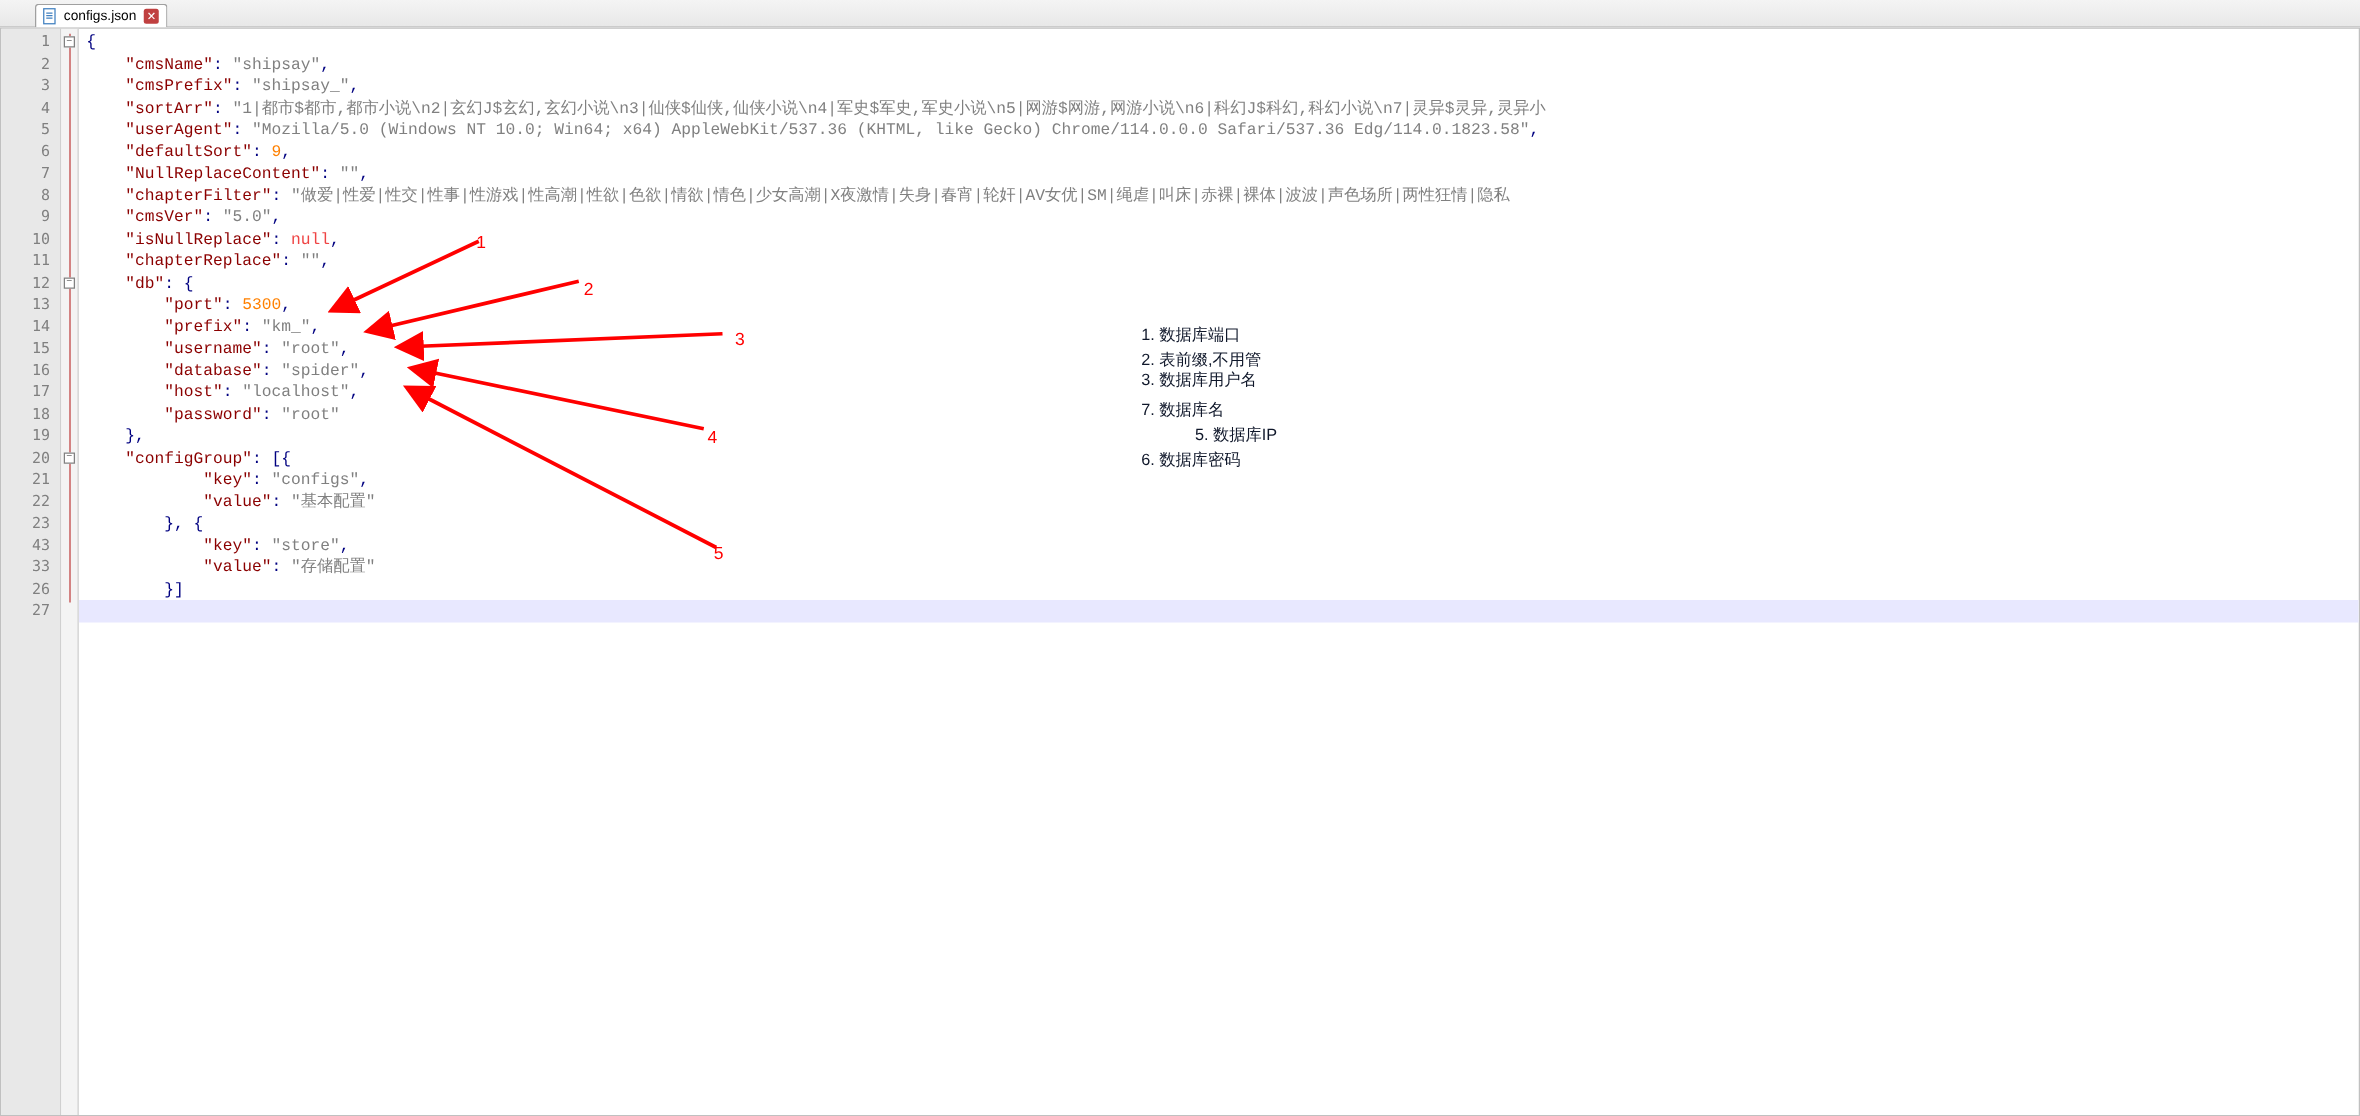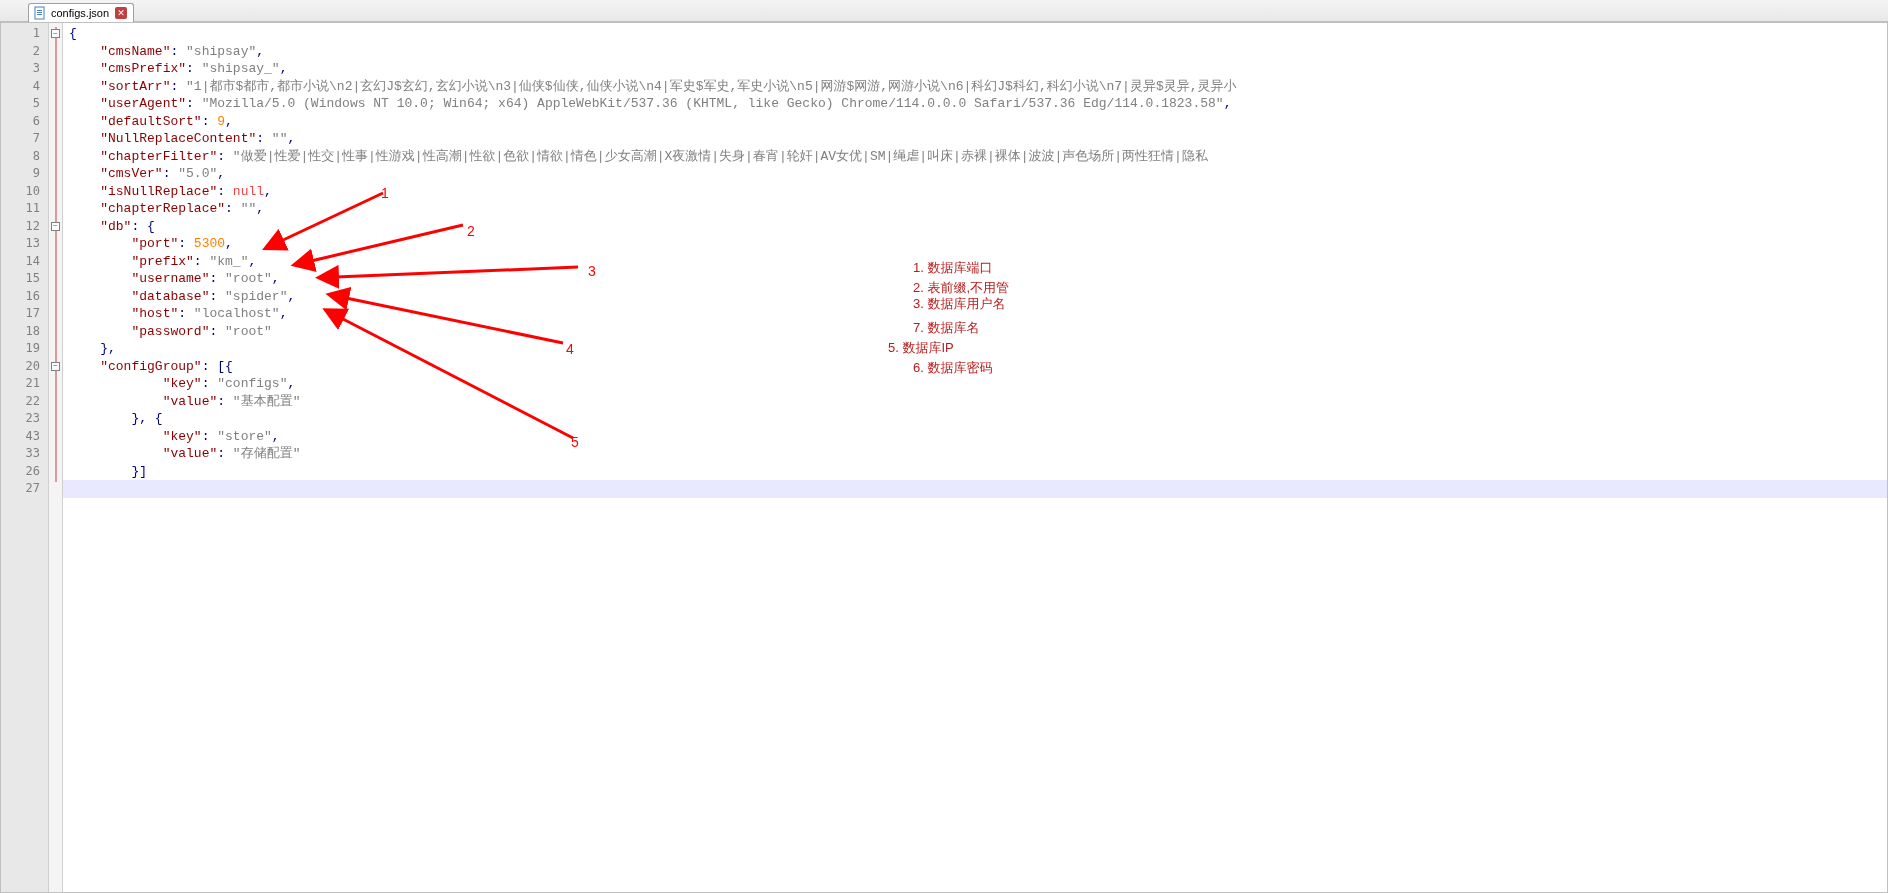--- a/index.html
+++ b/index.html
@@ -155,21 +155,21 @@
       z-index: 5;
     }
     .anno-num {
       position: absolute;
       color: #ff0000;
       font-size: 14px;
       font-family: Arial, sans-serif;
     }
     .anno-legend {
       position: absolute;
-      color: #b91c1c;
+      color: #0f172a;
       font-size: 13px;
       font-family: "Microsoft YaHei", Arial, sans-serif;
       line-height: 18px;
     }
     .arrow {
       position: absolute;
     }
     .arrow svg {
       overflow: visible;
     }
@@ -331,17 +331,17 @@
       <div class="anno-num" style="left:318px;top:162px;">1</div>
       <div class="anno-num" style="left:404px;top:200px;">2</div>
       <div class="anno-num" style="left:525px;top:240px;">3</div>
       <div class="anno-num" style="left:503px;top:318px;">4</div>
       <div class="anno-num" style="left:508px;top:411px;">5</div>
 
       <div class="anno-legend" style="left:850px;top:236px;">1. 数据库端口</div>
       <div class="anno-legend" style="left:850px;top:256px;text-align:right;">2. 表前缀,不用管</div>
       <div class="anno-legend" style="left:850px;top:272px;">3. 数据库用户名</div>
       <div class="anno-legend" style="left:850px;top:296px;">7. 数据库名</div>
-      <div class="anno-legend" style="left:825px;top:316px;">5. 数据库IP</div>
+      <div class="anno-legend" style="left:893px;top:316px;">5. 数据库IP</div>
       <div class="anno-legend" style="left:850px;top:336px;">6. 数据库密码</div>
     </div>
   </div>
 </div>
 
 </body></html>

